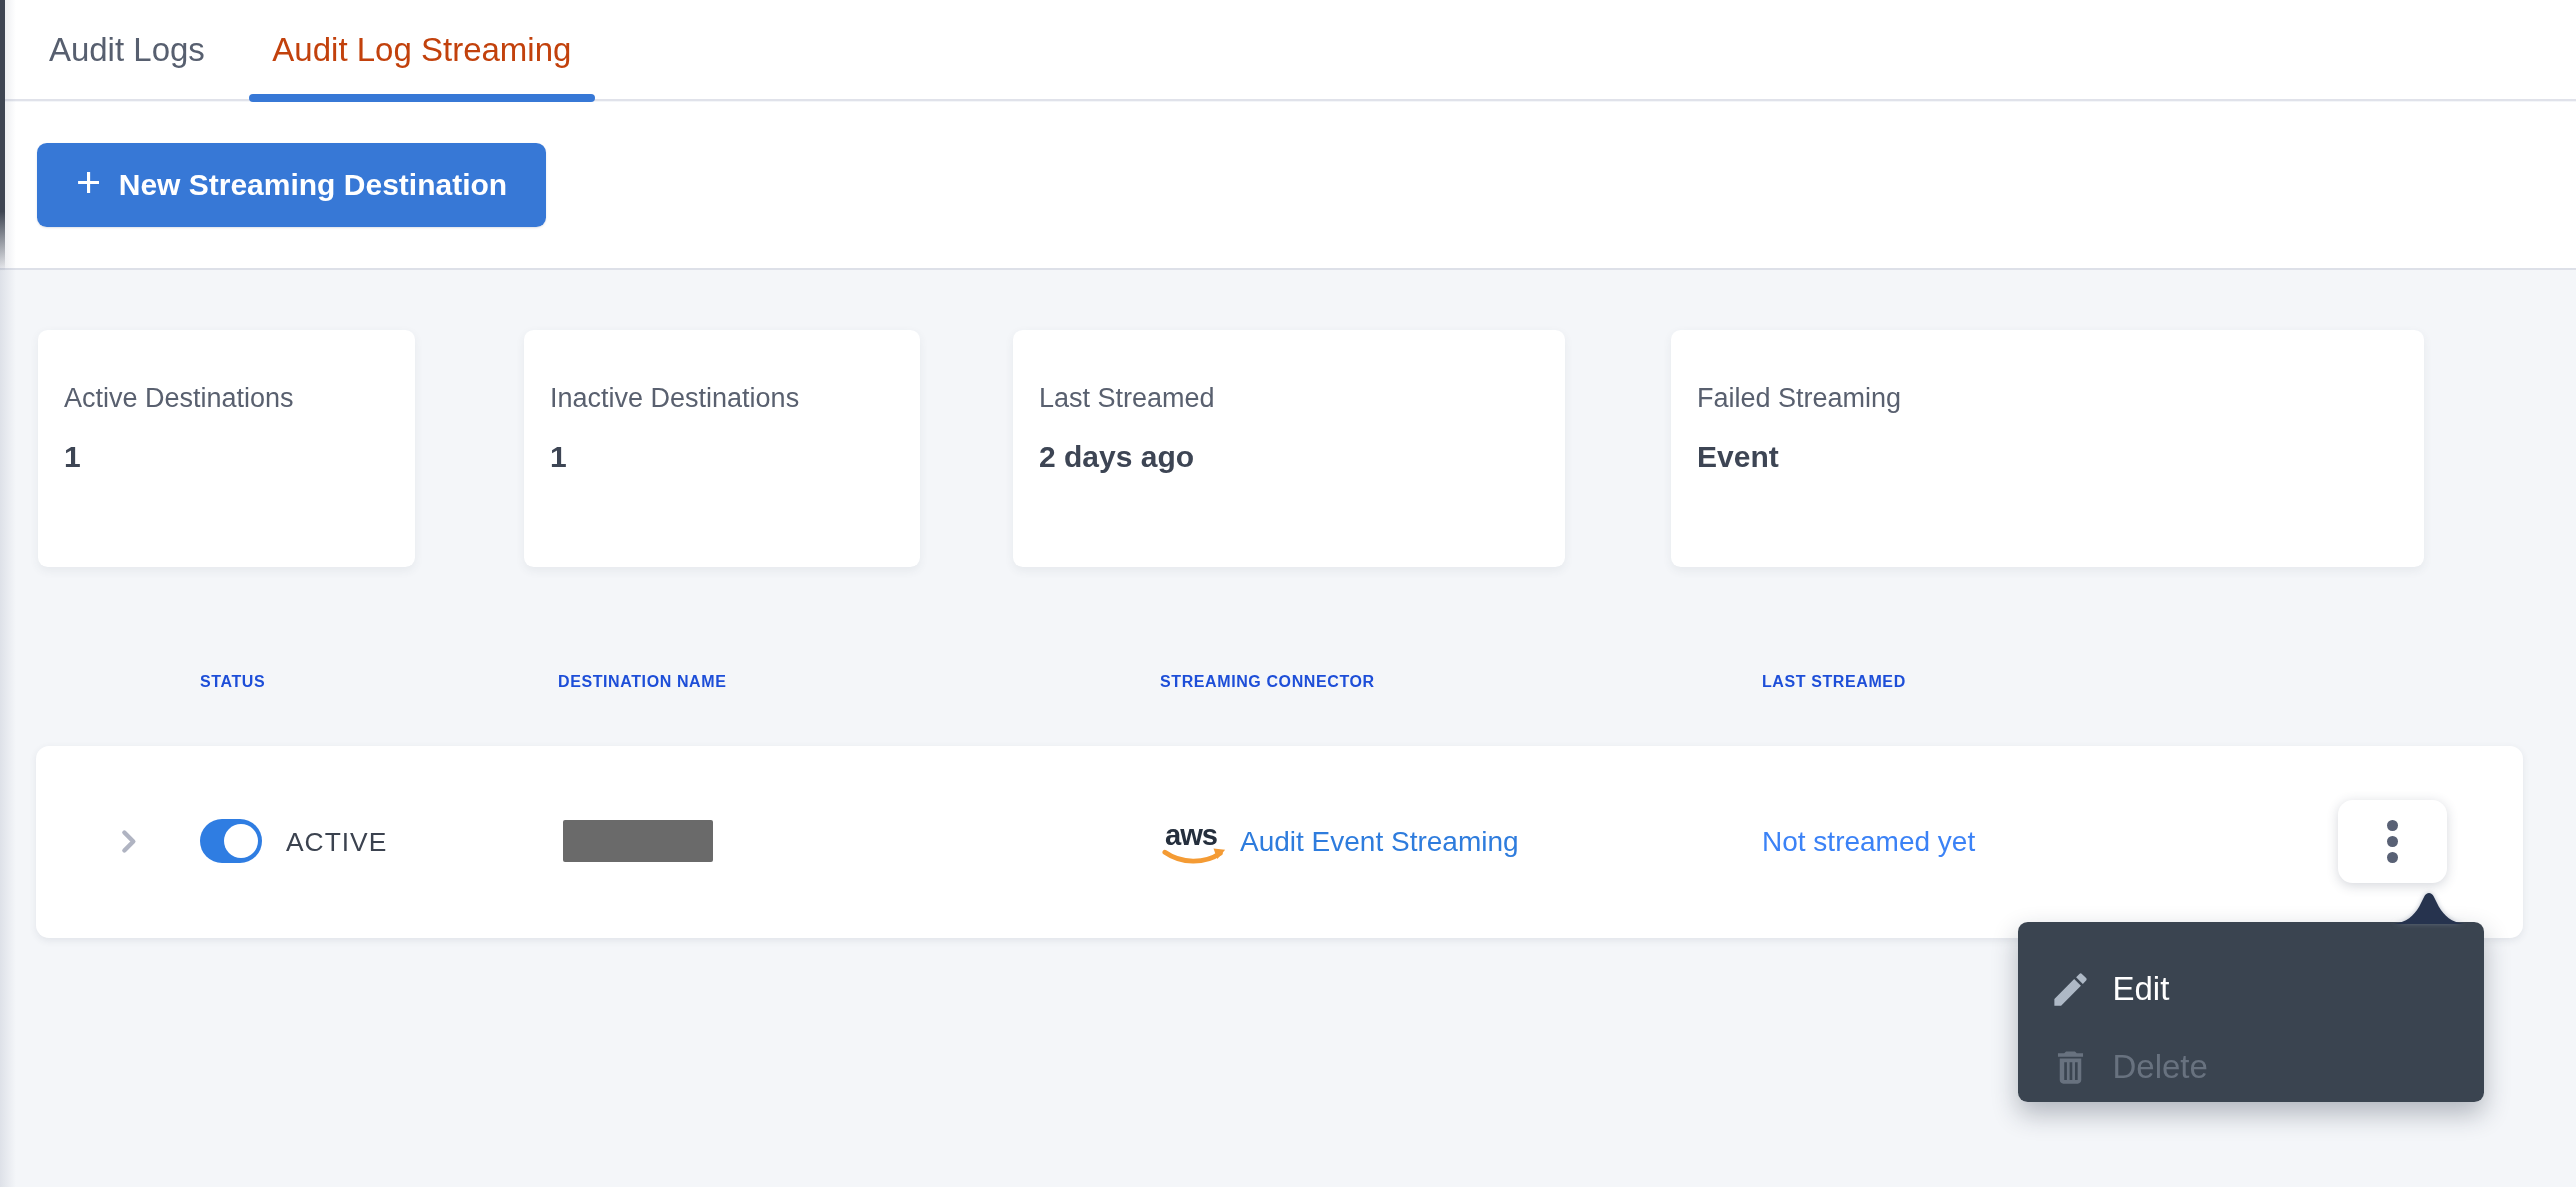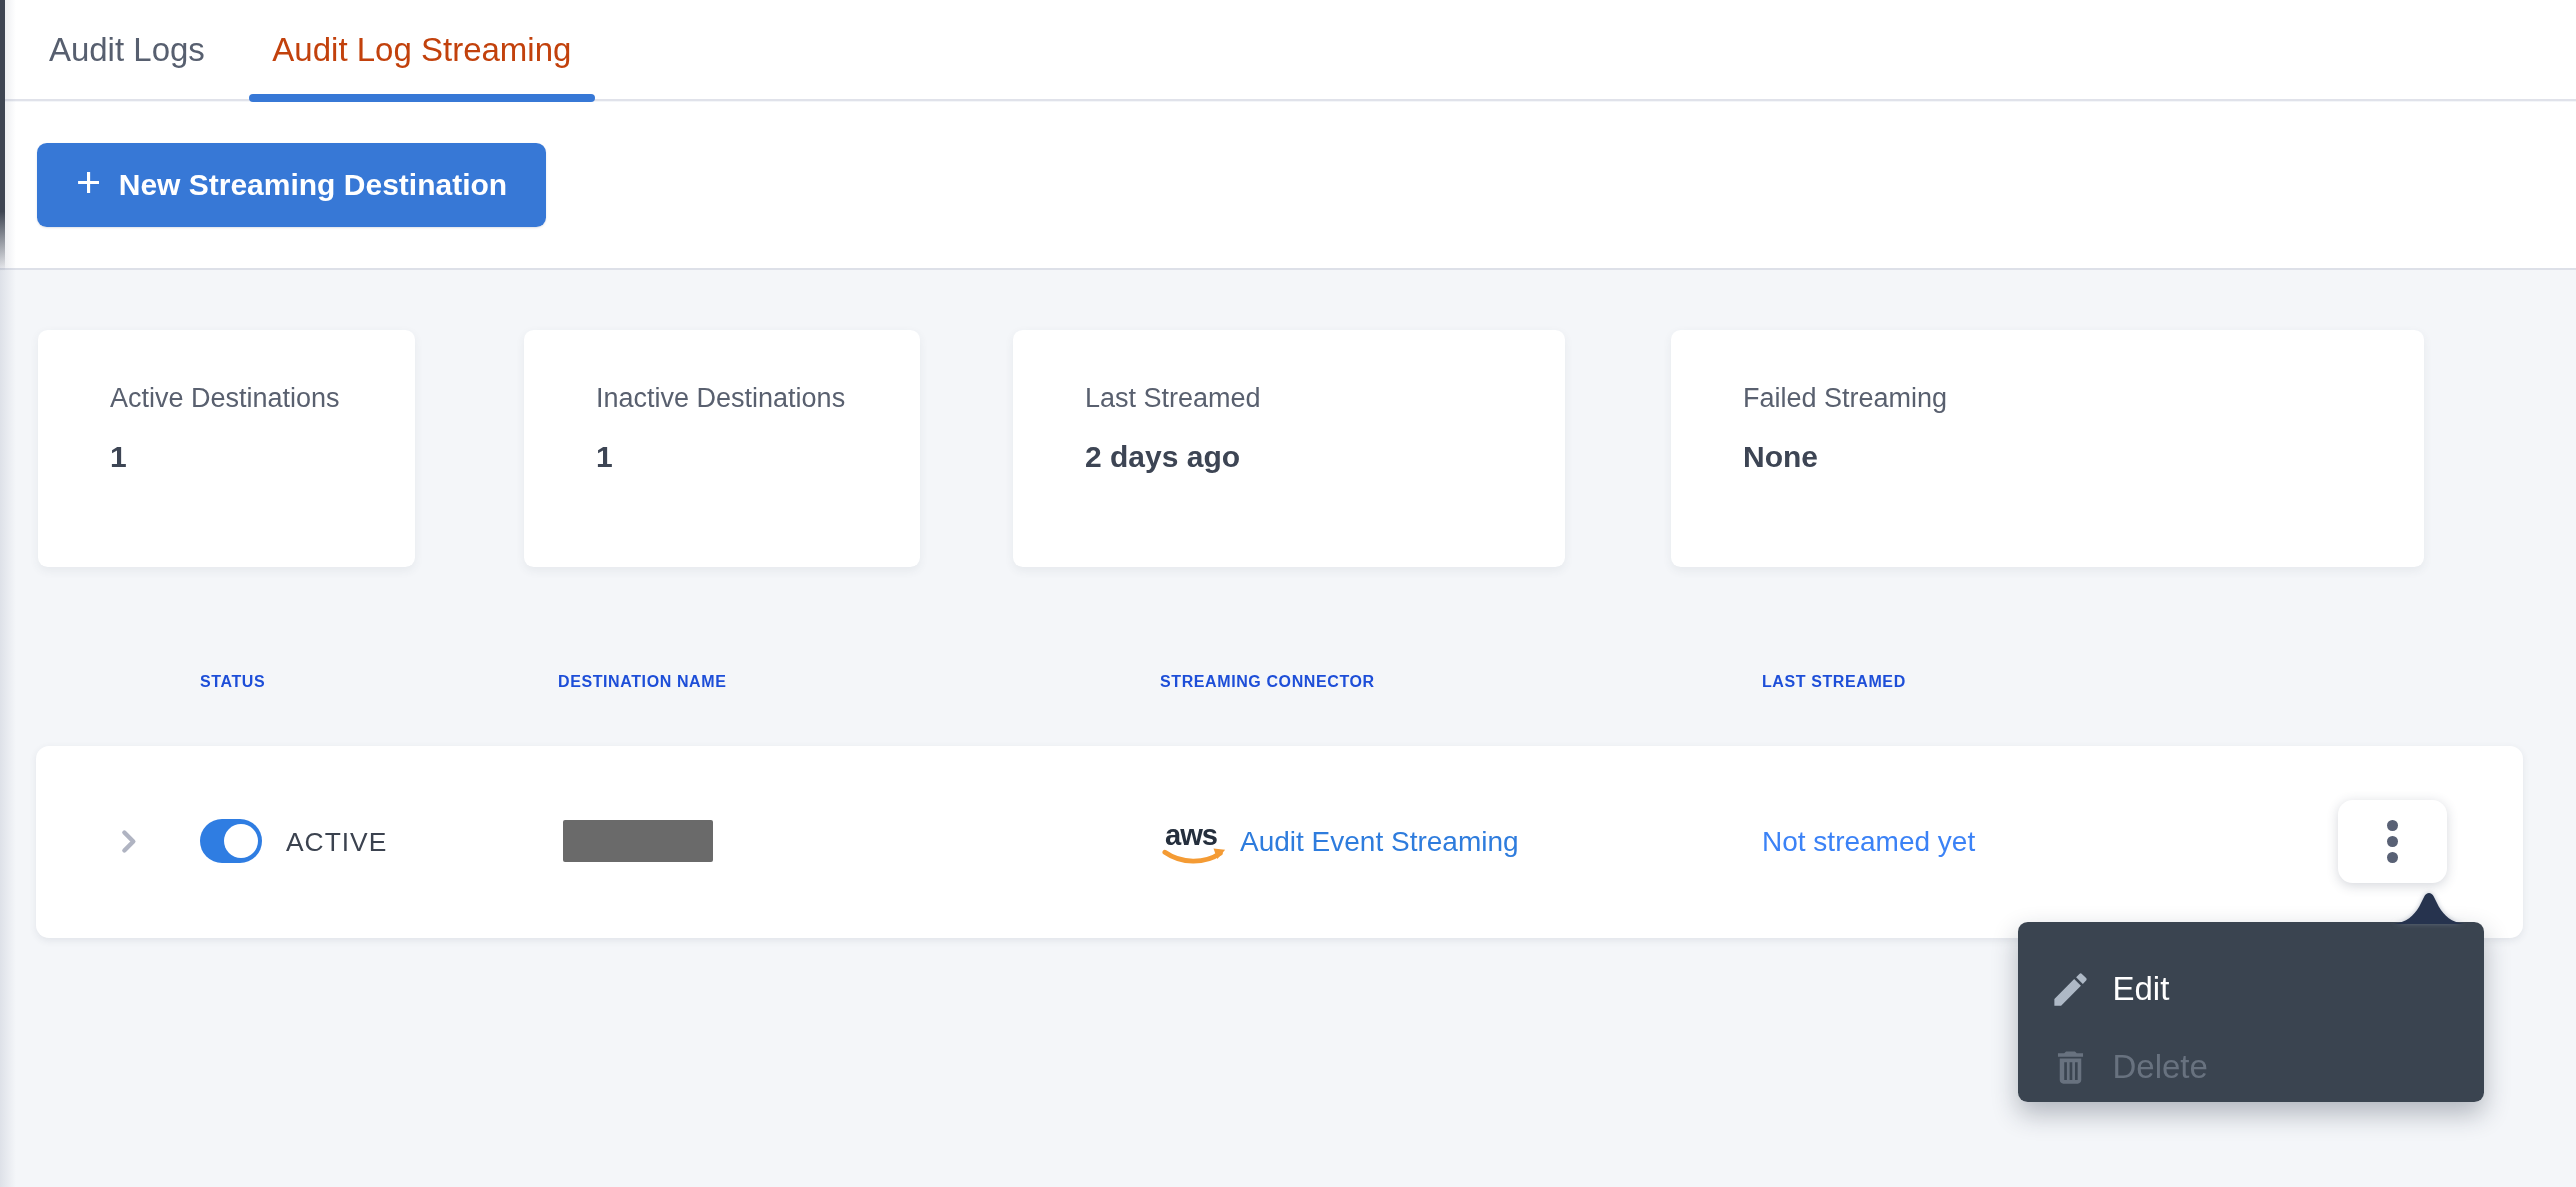--- a/index.html
+++ b/index.html
@@ -30,21 +30,21 @@
              background:linear-gradient(to bottom,#3f4653 0%,#3f4653 78%,rgba(63,70,83,0) 100%);}
   .edge-fade{position:absolute;left:0;top:0;width:15.6px;height:1187px;z-index:5;pointer-events:none;
              background:linear-gradient(to right,rgba(120,130,155,0.18),rgba(120,130,155,0));}
 
   
   .main{position:absolute;top:271px;left:0;right:0;bottom:0;background:#f4f6f9;}
 
   
   .card{position:absolute;top:59px;height:237px;background:#ffffff;border-radius:9.8px;
         box-shadow:0 3.9px 9.8px rgba(55,65,90,0.07);box-sizing:border-box;
-        padding:53px 29px 0 72px;}
+        padding:53px 29px 0 26px;}
   .card-label{font-size:27px;color:#59606f;}
   .card-value{font-size:30px;font-weight:bold;color:#3d4554;margin-top:26.4px;}
   .card-1{left:38px;width:377px;}
   .card-2{left:524px;width:396px;}
   .card-3{left:1013px;width:552px;}
   .card-4{left:1671px;width:753px;}
 
   
   .th{position:absolute;top:402px;font-size:16px;font-weight:bold;color:#1d4ed8;
       letter-spacing:0.6px;text-align:right;}
@@ -121,21 +121,21 @@
     <div class="card card-2">
       <div class="card-label">Inactive Destinations</div>
       <div class="card-value">1</div>
     </div>
     <div class="card card-3">
       <div class="card-label">Last Streamed</div>
       <div class="card-value">2 days ago</div>
     </div>
     <div class="card card-4">
       <div class="card-label">Failed Streaming</div>
-      <div class="card-value">None</div>
+      <div class="card-value">Event</div>
     </div>
 
     <div class="th th-status">STATUS</div>
     <div class="th th-name">DESTINATION NAME</div>
     <div class="th th-connector">STREAMING CONNECTOR</div>
     <div class="th th-last">LAST STREAMED</div>
 
     <div class="row">
 
       <svg class="row-chevron" viewBox="0 0 24 24">

